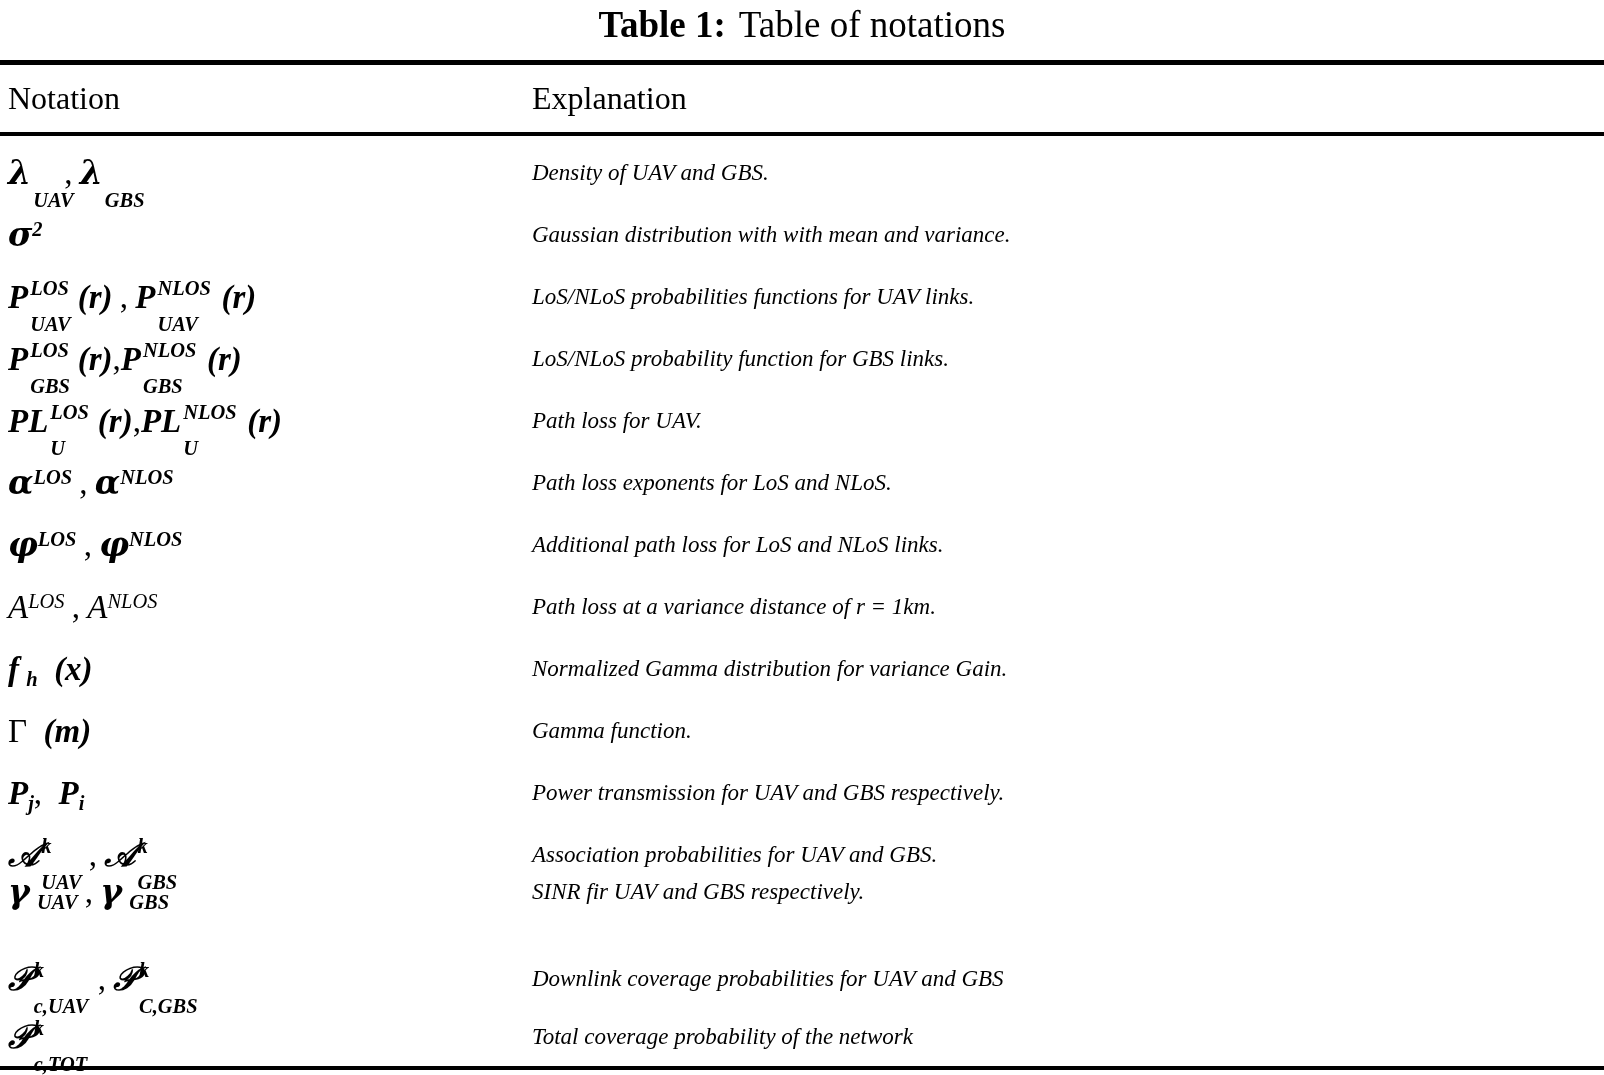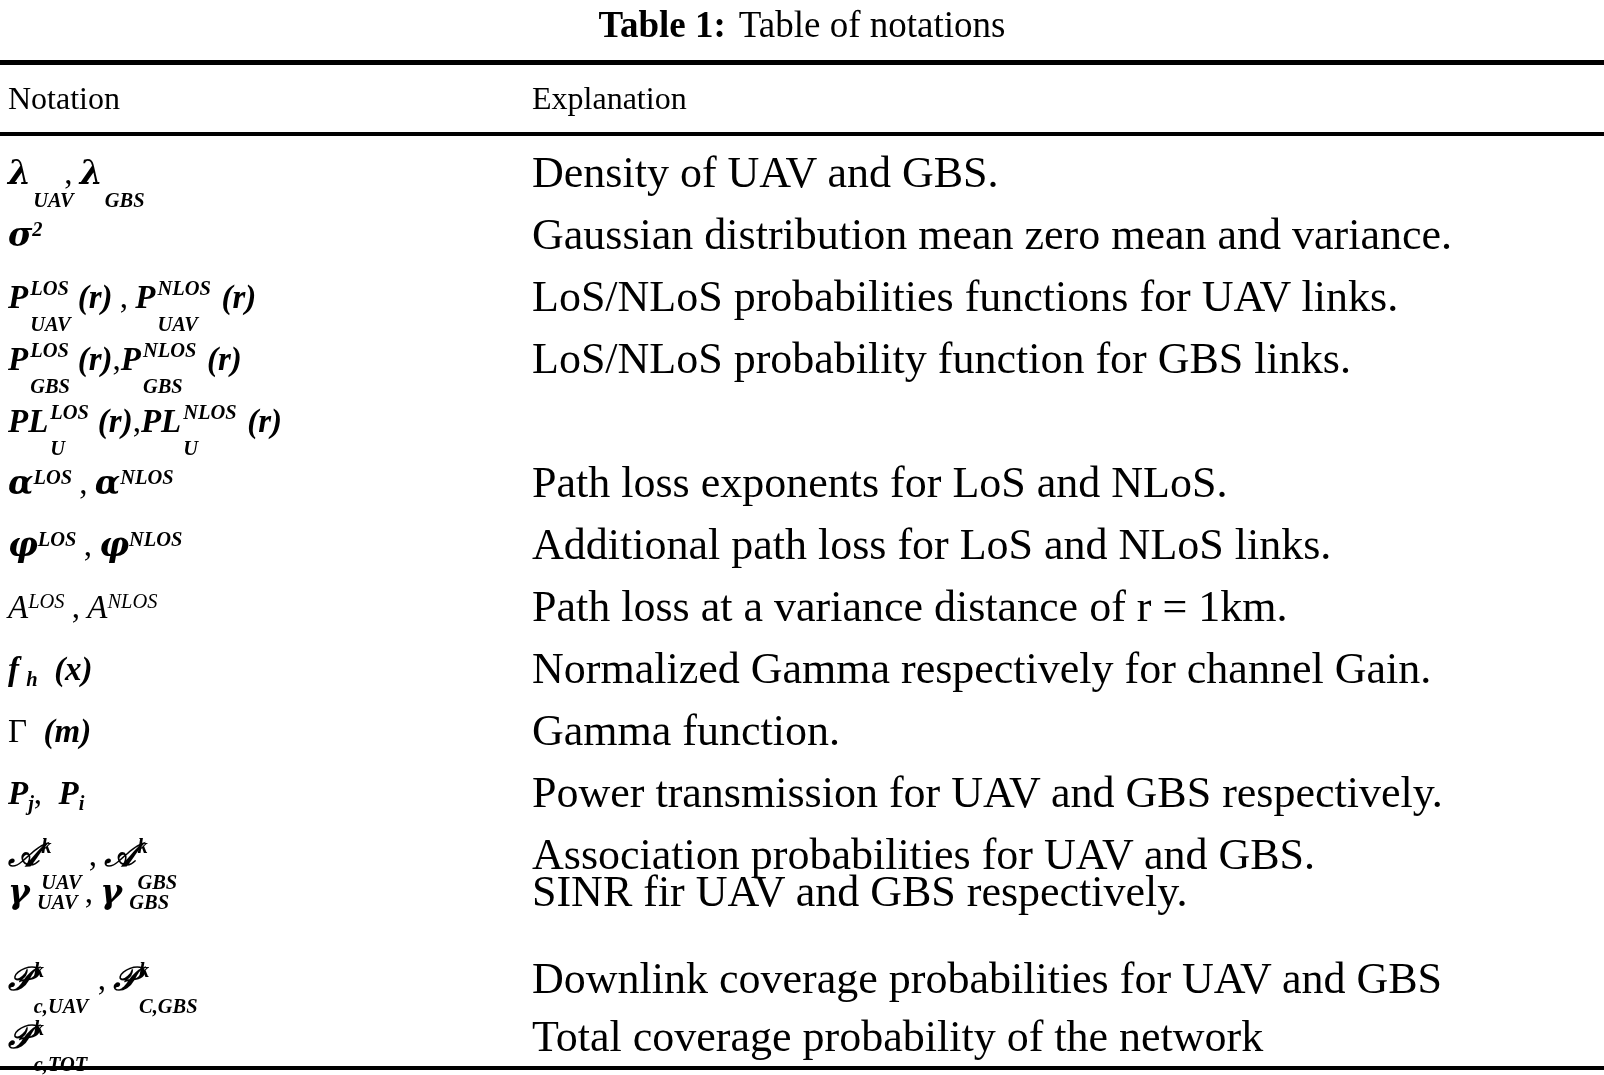--- a/index.html
+++ b/index.html
@@ -87,23 +87,24 @@
     font-size: 33px;
     line-height: 62px;
     white-space: nowrap;
   }
   .cell-explanation {
     position: absolute;
     left: 532px;
     top: 0;
     width: 1064px;
     height: 62px;
-    font-size: 44px;
+    font-size: 23px;
     line-height: 62px;
     white-space: nowrap;
+    font-style: italic;
   }
 
   
   .m {
     font-family: "Liberation Serif", "DejaVu Serif", serif;
     font-style: italic;
     font-weight: bold;
   }
   .m-reg {
     font-family: "Liberation Serif", "DejaVu Serif", serif;
@@ -181,41 +182,42 @@
     <div class="cell-notation">
       <span class="gk">λ</span><span class="ss"><span class="sub">UAV</span></span><span class="sp-w"></span><span class="sp-w"></span>,<span class="sp"></span><span class="gk">λ</span><span class="ss"><span class="sub">GBS</span></span>
     </div>
     <div class="cell-explanation">Density of UAV and GBS.</div>
   </div>
 
   <div class="row" style="top:204px">
     <div class="cell-notation">
       <span class="gk">σ</span><sup class="s">2</sup>
     </div>
-    <div class="cell-explanation">Gaussian distribution mean zero mean and variance.</div>
+    <div class="cell-explanation">Gaussian distribution with with mean and variance.</div>
   </div>
 
   <div class="row" style="top:266px">
     <div class="cell-notation">
       <span class="m">P</span><span class="ss"><span class="sup">LOS</span><span class="sub">UAV</span></span><span class="sp-w"></span><span class="sp-w"></span><span class="sp-w"></span><span class="m">(r)</span><span class="sp"></span>,<span class="sp"></span><span class="m">P</span><span class="ss"><span class="sup">NLOS</span><span class="sub">UAV</span></span><span class="sp-w"></span><span class="sp-w"></span><span class="sp-w"></span><span class="sp-w"></span><span class="m">(r)</span>
     </div>
     <div class="cell-explanation">LoS/NLoS probabilities functions for UAV links.</div>
   </div>
 
   <div class="row" style="top:328px">
     <div class="cell-notation">
       <span class="m">P</span><span class="ss"><span class="sup">LOS</span><span class="sub">GBS</span></span><span class="sp-w"></span><span class="sp-w"></span><span class="sp-w"></span><span class="m">(r)</span>,<span class="m">P</span><span class="ss"><span class="sup">NLOS</span><span class="sub">GBS</span></span><span class="sp-w"></span><span class="sp-w"></span><span class="sp-w"></span><span class="sp-w"></span><span class="m">(r)</span>
     </div>
     <div class="cell-explanation">LoS/NLoS probability function for GBS links.</div>
   </div>
 
   <div class="row" style="top:390px">
     <div class="cell-notation">
       <span class="m">PL</span><span class="ss"><span class="sup">LOS</span><span class="sub">U</span></span><span class="sp-w"></span><span class="sp-w"></span><span class="sp-w"></span><span class="m">(r)</span>,<span class="m">PL</span><span class="ss"><span class="sup">NLOS</span><span class="sub">U</span></span><span class="sp-w"></span><span class="sp-w"></span><span class="sp-w"></span><span class="sp-w"></span><span class="m">(r)</span>
     </div>
+    <div class="cell-explanation">Path loss for UAV.</div>
   </div>
 
   <div class="row" style="top:452px">
     <div class="cell-notation">
       <span class="gk">α</span><sup class="s">LOS</sup><span class="sp"></span>,<span class="sp"></span><span class="gk">α</span><sup class="s">NLOS</sup>
     </div>
     <div class="cell-explanation">Path loss exponents for LoS and NLoS.</div>
   </div>
 
   <div class="row" style="top:514px">
@@ -229,21 +231,21 @@
     <div class="cell-notation">
       <span class="m-reg">A</span><sup class="s reg">LOS</sup><span class="sp"></span>,<span class="sp"></span><span class="m-reg">A</span><sup class="s reg">NLOS</sup>
     </div>
     <div class="cell-explanation">Path loss at a variance distance of r = 1km.</div>
   </div>
 
   <div class="row" style="top:638px">
     <div class="cell-notation">
       <span class="m">f</span><span class="sp"></span><sub class="s">h</sub><span class="sp-w"></span><span class="m">(x)</span>
     </div>
-    <div class="cell-explanation">Normalized Gamma respectively for channel Gain.</div>
+    <div class="cell-explanation">Normalized Gamma distribution for variance Gain.</div>
   </div>
 
   <div class="row" style="top:762px">
     <div class="cell-notation">
       <span class="m">P</span><sub class="s">j</sub>,<span class="sp-w"></span><span class="m">P</span><sub class="s">i</sub>
     </div>
     <div class="cell-explanation">Power transmission for UAV and GBS respectively.</div>
   </div>
 
   <div class="row" style="top:700px">

